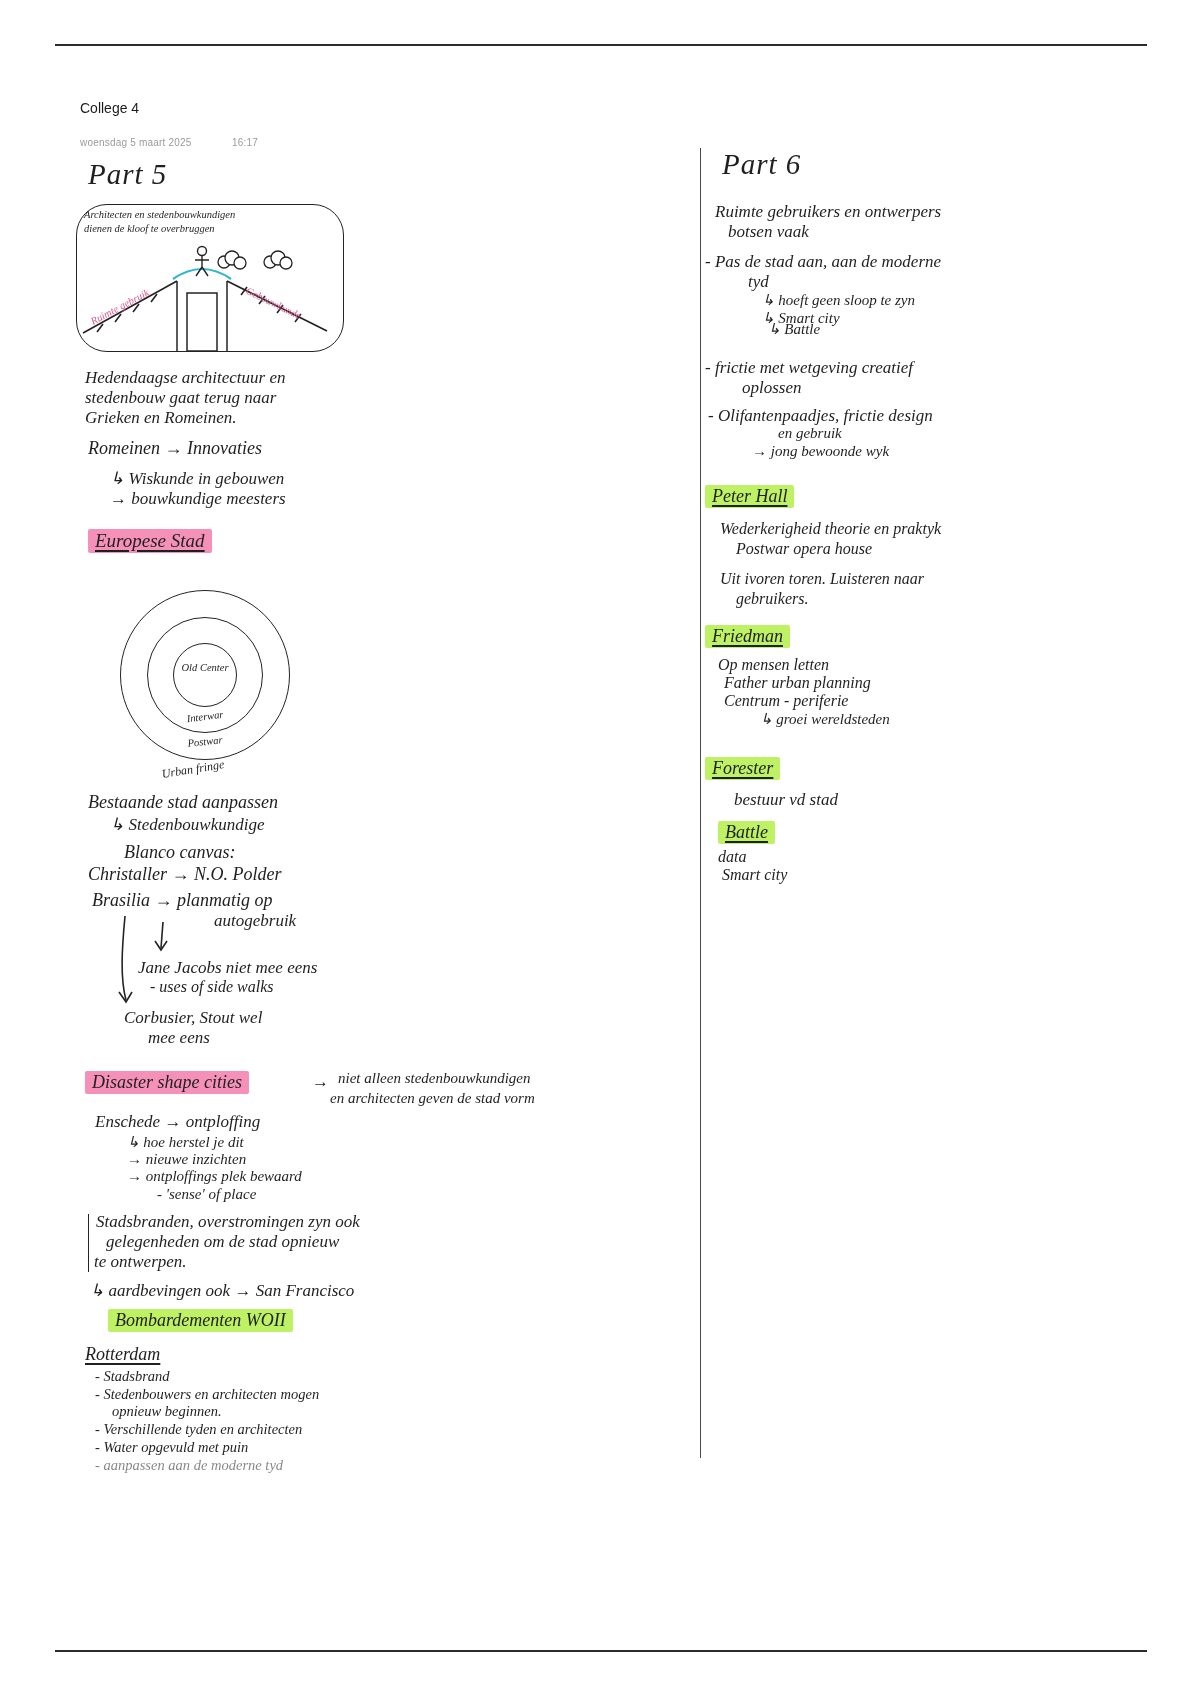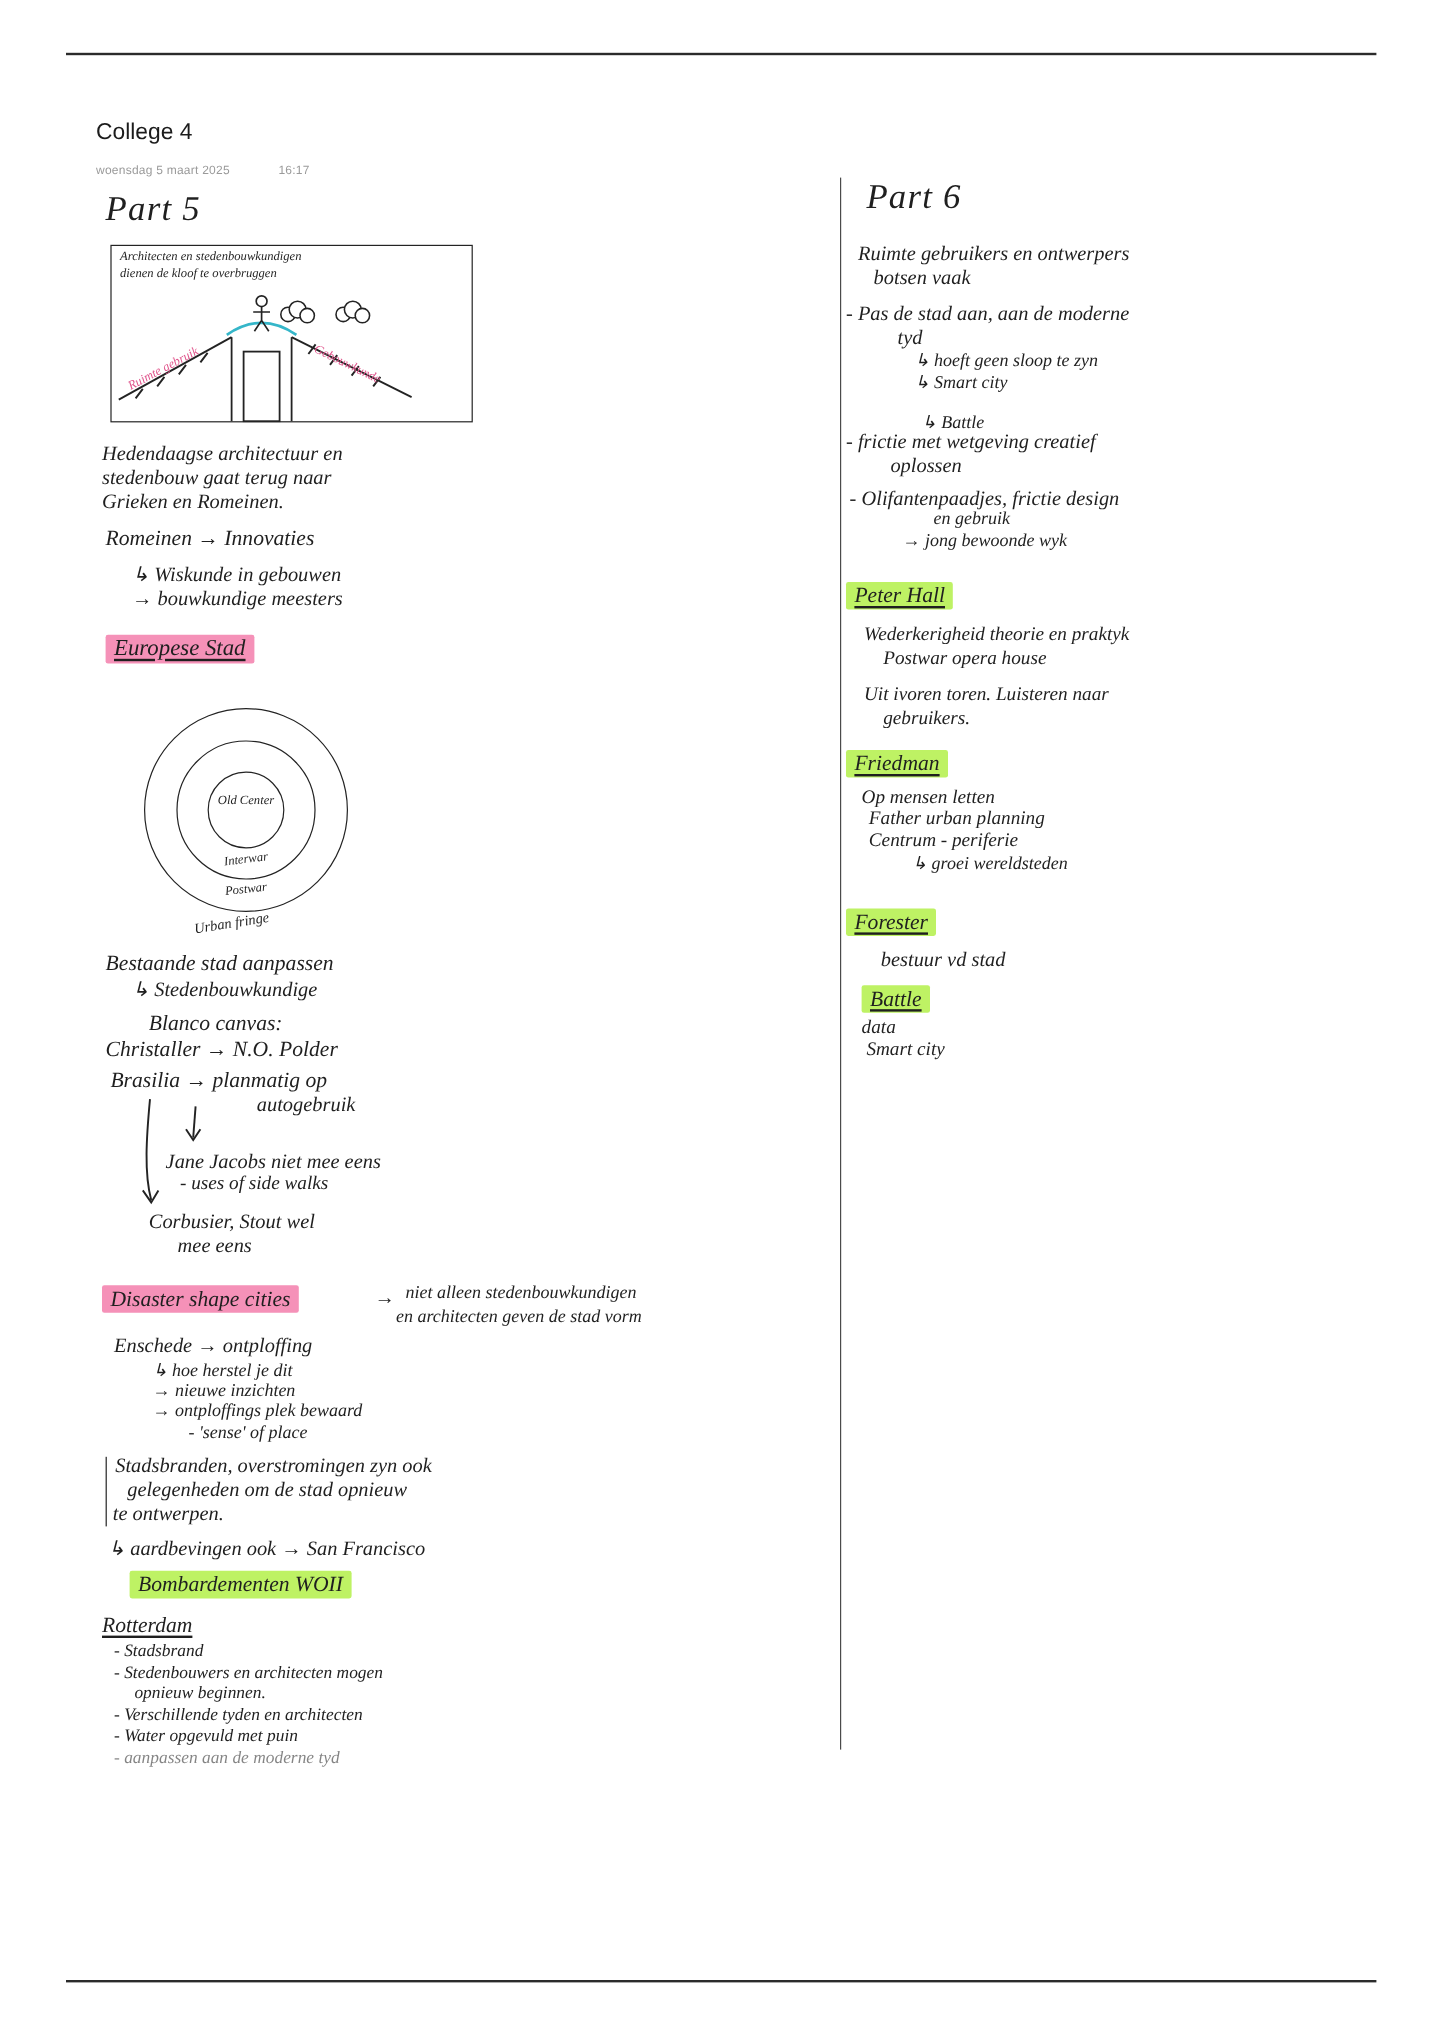--- a/index.html
+++ b/index.html
@@ -3,21 +3,21 @@
 <meta charset="utf-8">
 <style>
   * { margin:0; padding:0; box-sizing:border-box; }
   html,body { background:#ffffff; }
   .canvas {
     position:relative; width:1200px; height:1700px; background:#ffffff;
     font-family:"Liberation Sans", sans-serif; color:#1f1f1f; overflow:hidden;
   }
   .rule { position:absolute; border-top:2px solid #2b2b2b; }
   .vrule { position:absolute; border-left:1.6px solid #4a4a4a; }
-  .typed-title { position:absolute; font-size:19px; color:#1c1c1c; font-weight:400; }
+  .typed-title { position:absolute; font-size:14px; color:#1c1c1c; font-weight:400; }
   .typed-date { position:absolute; font-size:10px; color:#9a9a9a; letter-spacing:.2px; }
   .hw { font-family:"Liberation Serif", serif; font-style:italic; color:#1f1f1f; }
   .line { position:absolute; white-space:nowrap; }
   .h-part { font-size:29px; letter-spacing:1px; }
   .t17 { font-size:17px; }  .t16 { font-size:16px; }
   .t15 { font-size:15px; }  .t14 { font-size:14.5px; }
   .t18 { font-size:18px; }
   .hl-pink { background:#f591b8; padding:1px 7px 2px 7px; border-radius:2px; }
   .hl-purple { background:#bef264; padding:1px 7px 2px 7px; border-radius:2px; }
   .u { text-decoration:underline; text-decoration-thickness:1.5px; text-underline-offset:3px; }
@@ -37,21 +37,21 @@
   <div class="rule" style="left:55px; top:44px; width:1092px;"></div>
   <div class="rule" style="left:55px; top:1650px; width:1092px; border-top-width:2.5px;"></div>
   <div class="vrule" style="left:700px; top:148px; height:1310px;"></div>
 
   <div class="typed-title" style="left:80px; top:100px;">College 4</div>
   <div class="typed-date" style="left:80px; top:137px;">woensdag 5 maart 2025</div>
   <div class="typed-date" style="left:232px; top:137px;">16:17</div>
 
   <div class="line hw h-part" style="left:88px; top:158px;">Part 5</div>
 
-  <div class="sketch-box" style="left:92px; top:204px; width:302px; height:148px;">
+  <div class="sketch-box" style="left:76px; top:204px; width:268px; height:148px;border-radius:31px;">
     <div class="sketch-caption hw" style="left:7px; top:4px;">Architecten en stedenbouwkundigen</div>
     <div class="sketch-caption hw" style="left:7px; top:18px;">dienen de kloof te overbruggen</div>
     <svg style="left:0; top:0;" width="258" height="148" viewBox="0 0 258 148">
 
       <g stroke="#232323" stroke-width="1.3" fill="#ffffff">
         <circle cx="147" cy="57" r="6"></circle>
           <circle cx="155" cy="53" r="7"></circle>
           <circle cx="163" cy="58" r="6"></circle>
       </g>
       <g stroke="#232323" stroke-width="1.3" fill="#ffffff">
@@ -162,21 +162,21 @@
 
   <div class="line hw h-part" style="left:722px; top:148px;">Part 6</div>
 
   <div class="line hw t17" style="left:715px; top:202px;">Ruimte gebruikers en ontwerpers</div>
   <div class="line hw t17" style="left:728px; top:222px;">botsen vaak</div>
 
   <div class="line hw t17" style="left:705px; top:252px;">- Pas de stad aan, aan de moderne</div>
   <div class="line hw t17" style="left:748px; top:272px;">tyd</div>
   <div class="line hw t15" style="left:762px; top:291px;">↳ hoeft geen sloop te zyn</div>
   <div class="line hw t15" style="left:762px; top:309px;">↳ Smart city</div>
-  <div class="line hw t15" style="left:768px; top:343px;">↳ Battle</div>
+  <div class="line hw t15" style="left:768px; top:320px;">↳ Battle</div>
 
   <div class="line hw t17" style="left:705px; top:358px;">- frictie met wetgeving creatief</div>
   <div class="line hw t17" style="left:742px; top:378px;">oplossen</div>
 
   <div class="line hw t17" style="left:708px; top:406px;">- Olifantenpaadjes, frictie design</div>
   <div class="line hw t15" style="left:778px; top:425px;">en gebruik</div>
   <div class="line hw t15" style="left:752px; top:443px;">→ jong bewoonde wyk</div>
 
   <div class="line hw" style="left:705px; top:486px; font-size:18px;">
     <span class="hl-purple u">Peter Hall</span>

